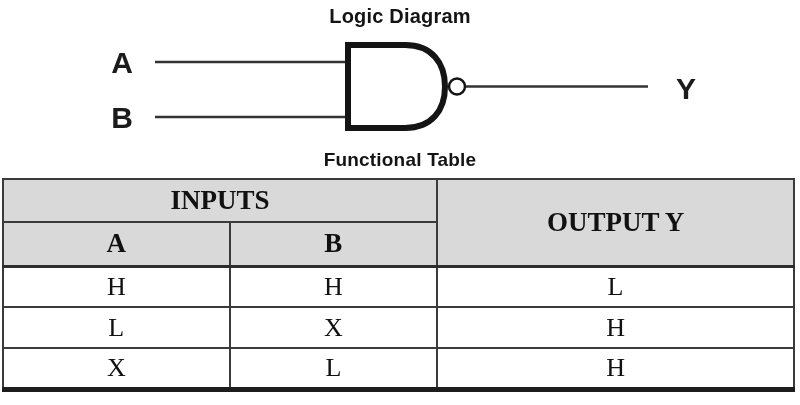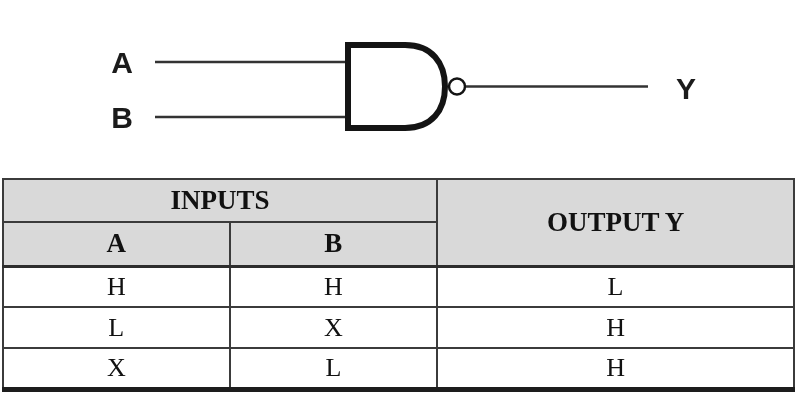--- a/index.html
+++ b/index.html
@@ -73,37 +73,39 @@
   .func-table tr.first-data td { border-top: 3px solid #2d2d2d; }
   .col-a { width: 226px; }
   .col-b { width: 207px; }
   .col-y { width: 356px; }
 </style>
 </head>
 <body>
 
 <div class="page">
 
+  <div class="section-title diagram-title">Logic Diagram</div>
 
   <svg class="gate-svg" width="800" height="120" viewBox="0 0 800 120">
     <text x="122" y="34" text-anchor="middle" dominant-baseline="central" class="pin-label">A</text>
     <text x="122" y="89" text-anchor="middle" dominant-baseline="central" class="pin-label">B</text>
 
     <line x1="155" y1="34" x2="350" y2="34" stroke="#333333" stroke-width="2.5"></line>
     <line x1="155" y1="89" x2="350" y2="89" stroke="#333333" stroke-width="2.5"></line>
 
     <path d="M 348 17 L 405 17 C 432 17 445 35 445 58.5 C 445 82 432 100 405 100 L 348 100 Z" fill="#ffffff" stroke="#141414" stroke-width="6" stroke-linejoin="miter"></path>
 
     <circle cx="457" cy="58.5" r="8" fill="#ffffff" stroke="#141414" stroke-width="2.5"></circle>
 
     <line x1="466" y1="58.5" x2="648" y2="58.5" stroke="#333333" stroke-width="2.5"></line>
 
     <text x="686" y="60" text-anchor="middle" dominant-baseline="central" class="pin-label">Y</text>
   </svg>
 
+  <div class="section-title table-title">Functional Table</div>
 
   <table class="func-table">
     <colgroup>
       <col class="col-a">
         <col class="col-b">
         <col class="col-y">
     </colgroup>
     <tbody>
       <tr class="row-inputs">
         <th colspan="2">INPUTS</th>

